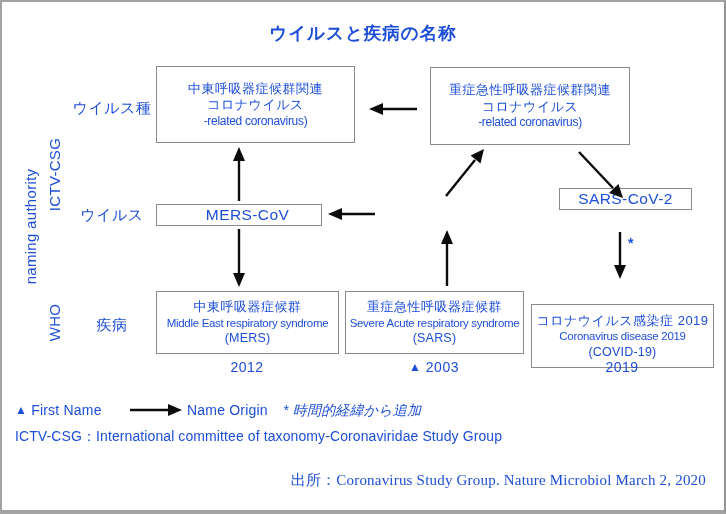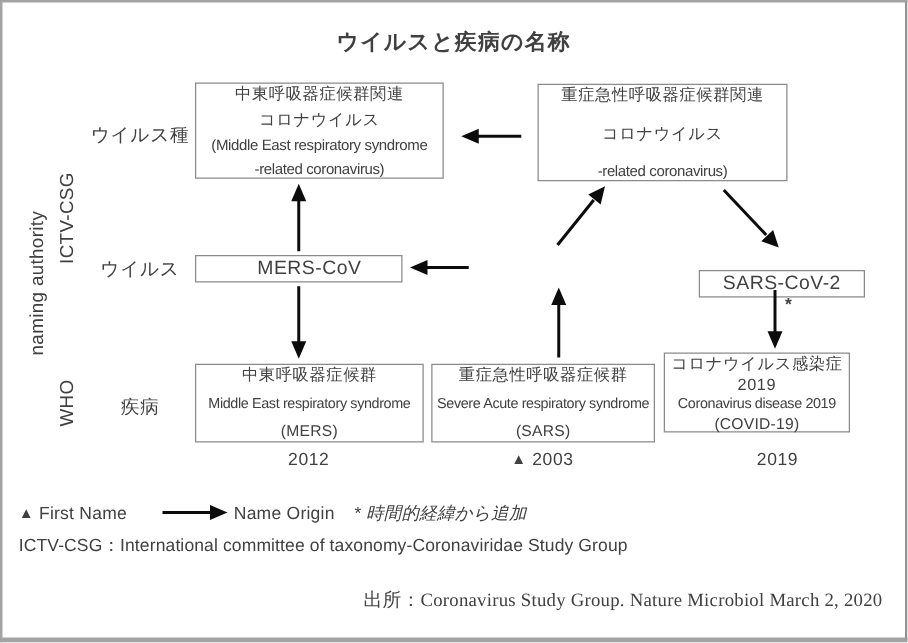--- a/index.html
+++ b/index.html
@@ -1,28 +1,28 @@
 <!DOCTYPE html>
 <html><head>
 <meta charset="utf-8">
 <style>
   html,body{margin:0;padding:0;background:#fff;}
   .page{
     position:relative;width:726px;height:514px;box-sizing:border-box;
     background:#fff;overflow:hidden;
     border:2px solid #a3a3a3;border-bottom-width:4px;border-right-color:#949494;
-    font-family:"Liberation Sans","DejaVu Sans",sans-serif;color:#404040;
+    font-family:"Liberation Sans","DejaVu Sans",sans-serif;color:#1d4ed8;
   }
   .title{
     position:absolute;left:0;right:0;top:19px;text-align:center;
     font-size:17.5px;font-weight:600;letter-spacing:1px;
   }
   .dbox{
     position:absolute;box-sizing:border-box;border:1px solid #8a8a8a;background:#fff;
-    display:flex;flex-direction:column;justify-content:space-between;align-items:center;
+    display:flex;flex-direction:column;justify-content:center;align-items:center;
     text-align:center;line-height:1.28;
   }
   .jp13{font-size:13px;letter-spacing:0.5px;}
   .en12{font-size:12px;letter-spacing:-0.3px;line-height:1.2;}
   .en11{font-size:11.5px;letter-spacing:-0.3px;line-height:1.25;}
   .ab12{font-size:12.5px;letter-spacing:0.2px;}
   .vbox{font-size:15.5px;letter-spacing:0.4px;}
   .rowlabel{position:absolute;text-align:center;font-size:15px;letter-spacing:0.5px;}
   .rot{
     position:absolute;text-align:center;font-size:15px;white-space:nowrap;
@@ -52,47 +52,46 @@
   <div class="rot" style="left:-8px;top:164px;width:120px;">ICTV-CSG</div>
   <div class="rot" style="left:22px;top:312px;width:60px;">WHO</div>
 
   <div class="rowlabel" style="left:35px;top:97px;width:150px;">ウイルス種</div>
   <div class="rowlabel" style="left:35px;top:204px;width:150px;">ウイルス</div>
   <div class="rowlabel" style="left:35px;top:314px;width:150px;">疾病</div>
 
   <div class="dbox" style="left:154px;top:64px;width:199px;height:77px;">
     <div class="jp13">中東呼吸器症候群関連</div>
     <div class="jp13">コロナウイルス</div>
-    <div class="en12">(Middle East respiratory syndrome</div>
     <div class="en12">-related coronavirus)</div>
   </div>
   <div class="dbox" style="left:428px;top:65px;width:200px;height:78px;">
     <div class="jp13">重症急性呼吸器症候群関連</div>
     <div class="jp13">コロナウイルス</div>
     <div class="en12">-related coronavirus)</div>
   </div>
 
   <div class="dbox vbox" style="left:154px;top:202px;width:166px;height:22px;padding-left:17px;">
     <div>MERS-CoV</div>
   </div>
-  <div class="dbox vbox" style="left:557px;top:214px;width:133px;height:22px;">
+  <div class="dbox vbox" style="left:557px;top:186px;width:133px;height:22px;">
     <div>SARS-CoV-2</div>
   </div>
 
   <div class="dbox" style="left:154px;top:289px;width:183px;height:63px;">
     <div class="jp13">中東呼吸器症候群</div>
     <div class="en11">Middle East respiratory syndrome</div>
     <div class="ab12">(MERS)</div>
   </div>
   <div class="dbox" style="left:343px;top:289px;width:179px;height:63px;">
     <div class="jp13">重症急性呼吸器症候群</div>
     <div class="en11">Severe Acute respiratory syndrome</div>
     <div class="ab12">(SARS)</div>
   </div>
-  <div class="dbox" style="left:529px;top:280px;width:149px;height:64px;">
+  <div class="dbox" style="left:529px;top:302px;width:183px;height:64px;">
     <div class="jp13">コロナウイルス感染症 2019</div>
     <div class="en11">Coronavirus disease 2019</div>
     <div class="ab12">(COVID-19)</div>
   </div>
 
   <div class="yearlabel" style="left:195px;top:357px;width:100px;">2012</div>
   <div class="yearlabel" style="left:382px;top:357px;width:100px;">
     <span class="tri">▲</span>
     <span>2003</span>
   </div>

